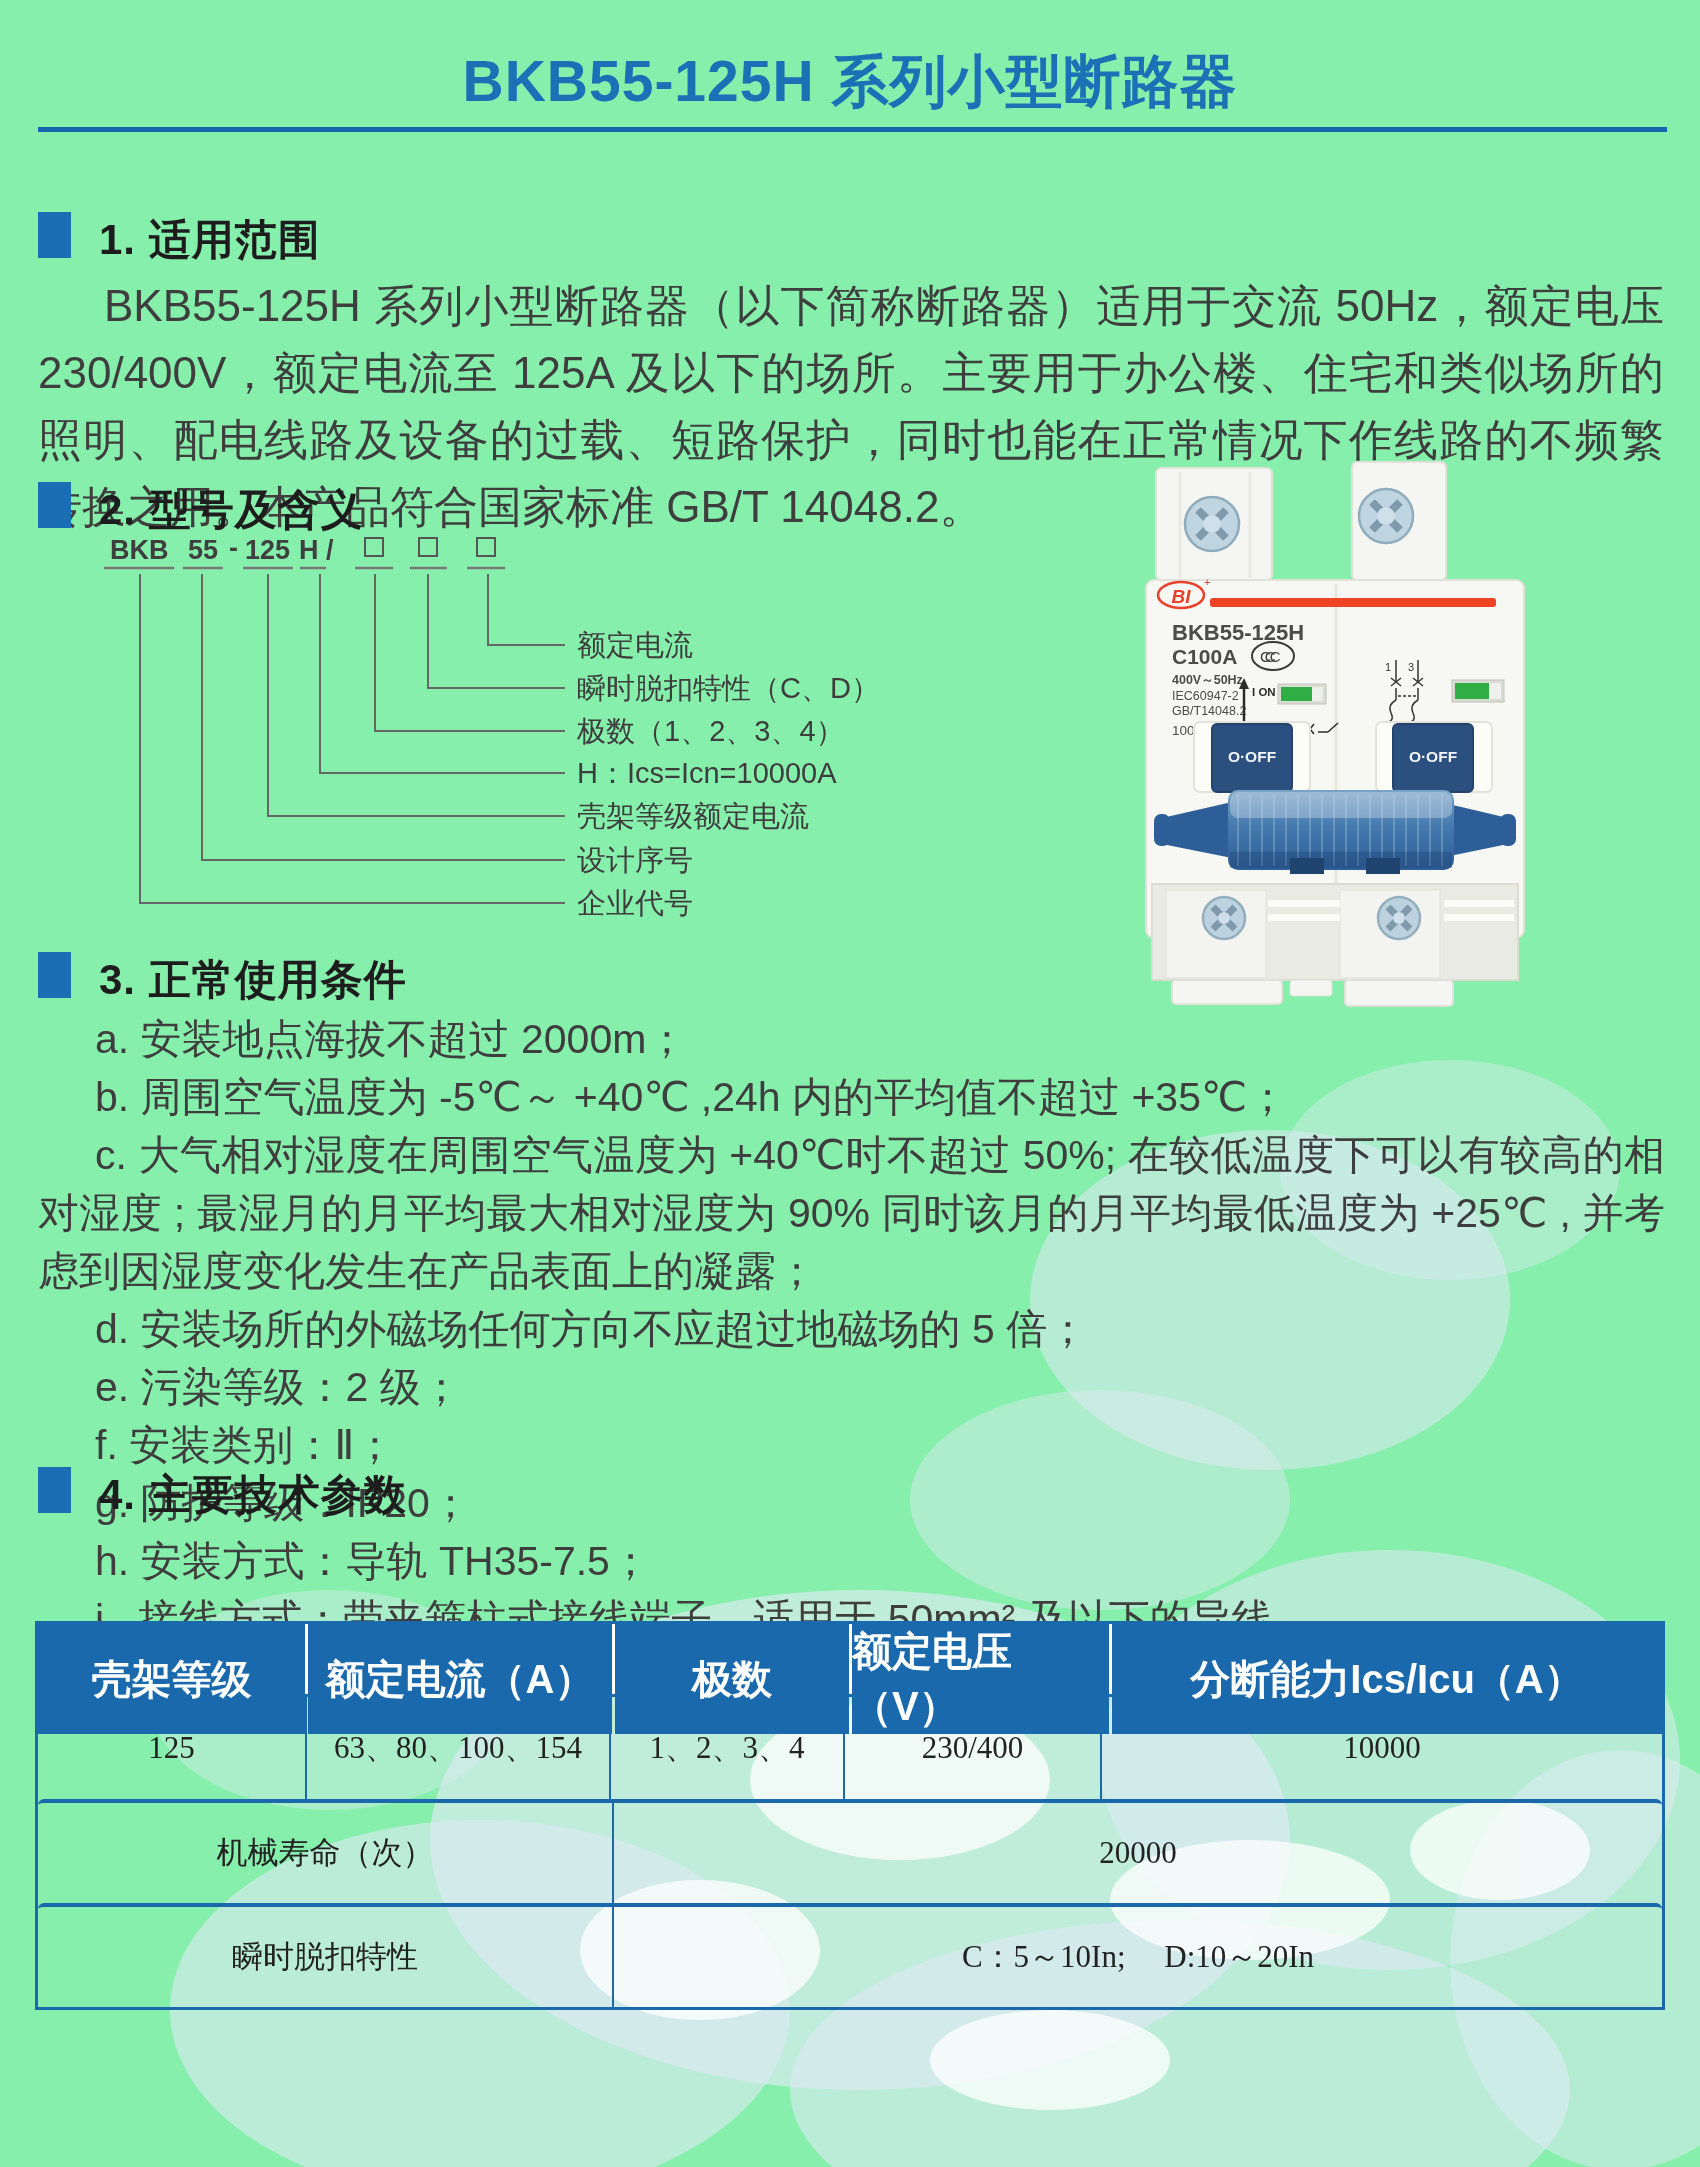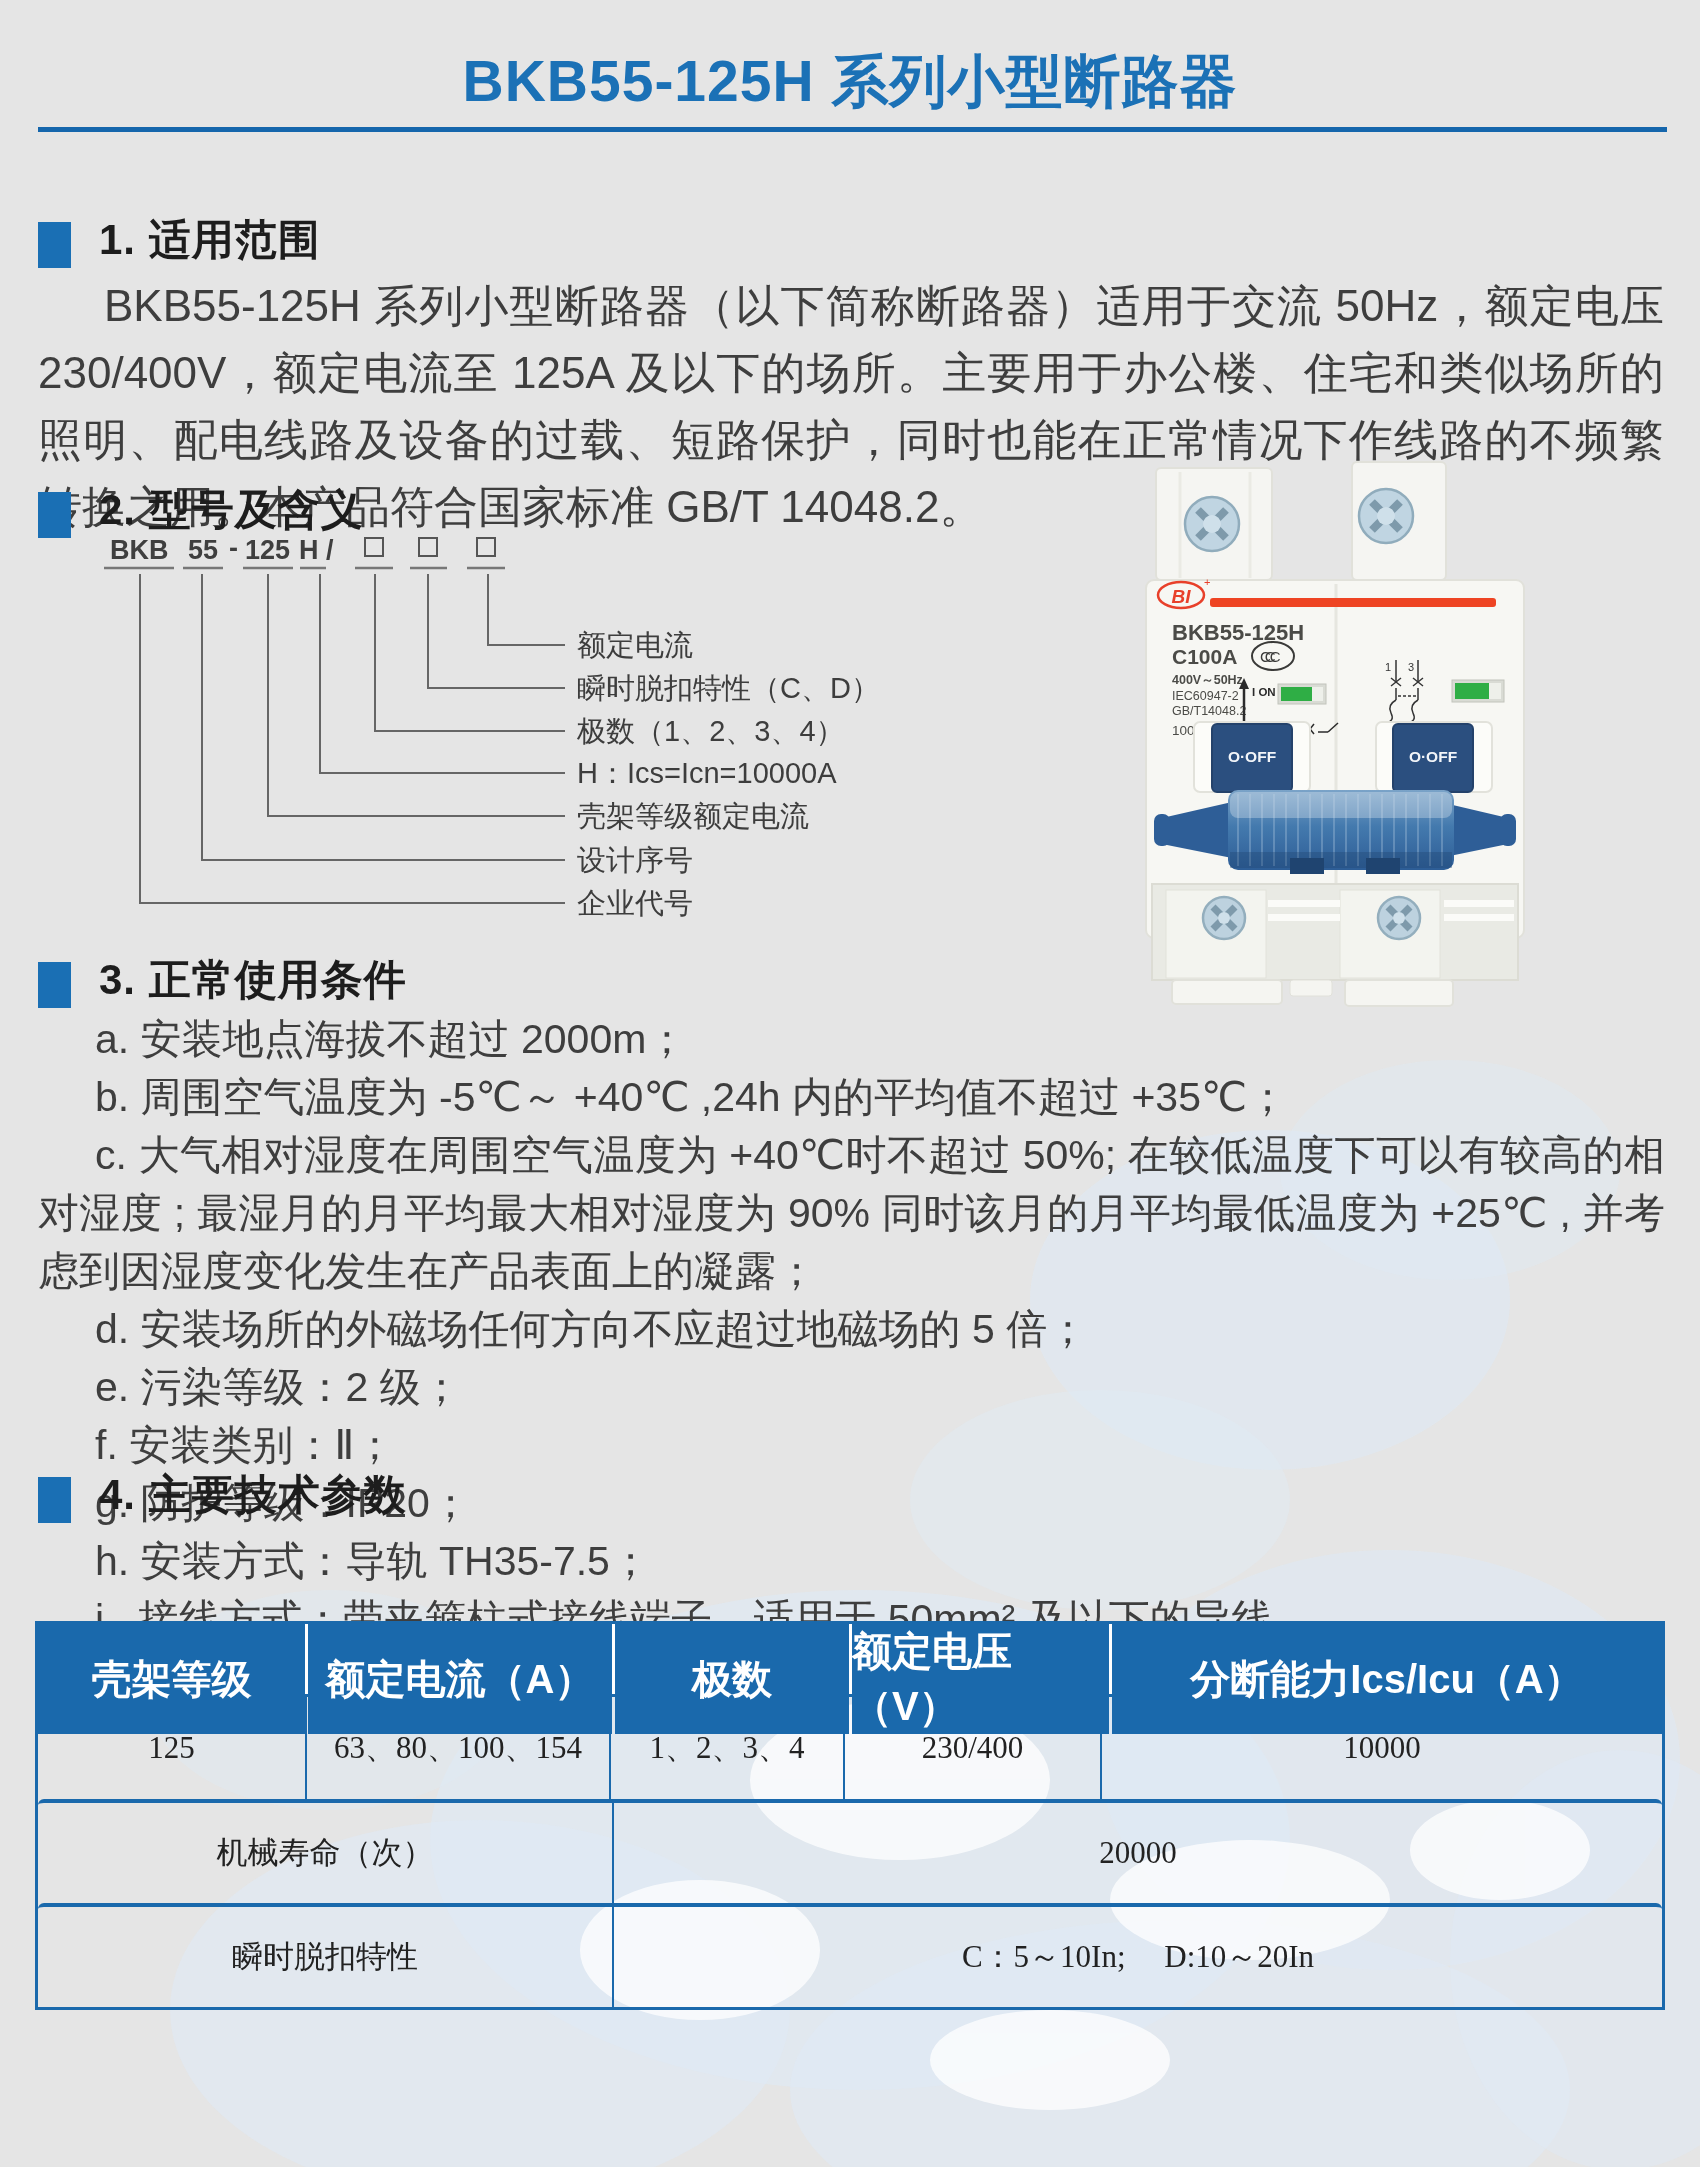--- a/index.html
+++ b/index.html
@@ -1,22 +1,22 @@
 <!DOCTYPE html>
 <html><head>
 <meta charset="utf-8">
 <style>
   html,body{margin:0;padding:0;background:#fff;}
-  #page{position:relative;width:1700px;height:2167px;background:#e5e5e5;overflow:hidden;
+  #page{position:relative;width:1700px;height:2167px;background:#86efac;overflow:hidden;
         font-family:"Liberation Sans","DejaVu Sans",sans-serif;}
   #watermark{position:absolute;left:0;top:0;z-index:0;pointer-events:none;}
   .page-title{position:absolute;top:44px;left:0;width:100%;text-align:center;
         font-size:57px;font-weight:bold;color:#1b71b6;letter-spacing:1px;z-index:2;}
   .title-rule{position:absolute;top:127px;left:38px;width:1629px;height:5px;background:#1566ac;z-index:2;}
-  .sec{position:absolute;left:38px;display:flex;align-items:flex-end;z-index:2;}
+  .sec{position:absolute;left:38px;display:flex;align-items:flex-start;z-index:2;}
   .sec .bullet{width:33px;height:46px;background:#1a6fb4;flex:0 0 auto;}
   .sec .txt{font-size:42px;font-weight:bold;color:#1d1d1d;margin-left:28px;letter-spacing:1px;}
   #sec1{top:212px;} #sec2{top:482px;} #sec3{top:952px;} #sec4{top:1467px;}
   .para{position:absolute;left:38px;top:272px;width:1626px;font-size:44px;line-height:67px;
         color:#3e3e3e;text-align:justify;text-indent:66px;z-index:2;}
   .cond-list{position:absolute;left:38px;top:1010px;width:1627px;font-size:41px;line-height:58px;
         color:#3e3e3e;z-index:2;}
   .cond-list p{margin:0;text-indent:57px;text-align:justify;}
   #model-svg{position:absolute;left:80px;top:528px;z-index:2;}
   #photo-svg{position:absolute;left:1140px;top:438px;z-index:2;}

